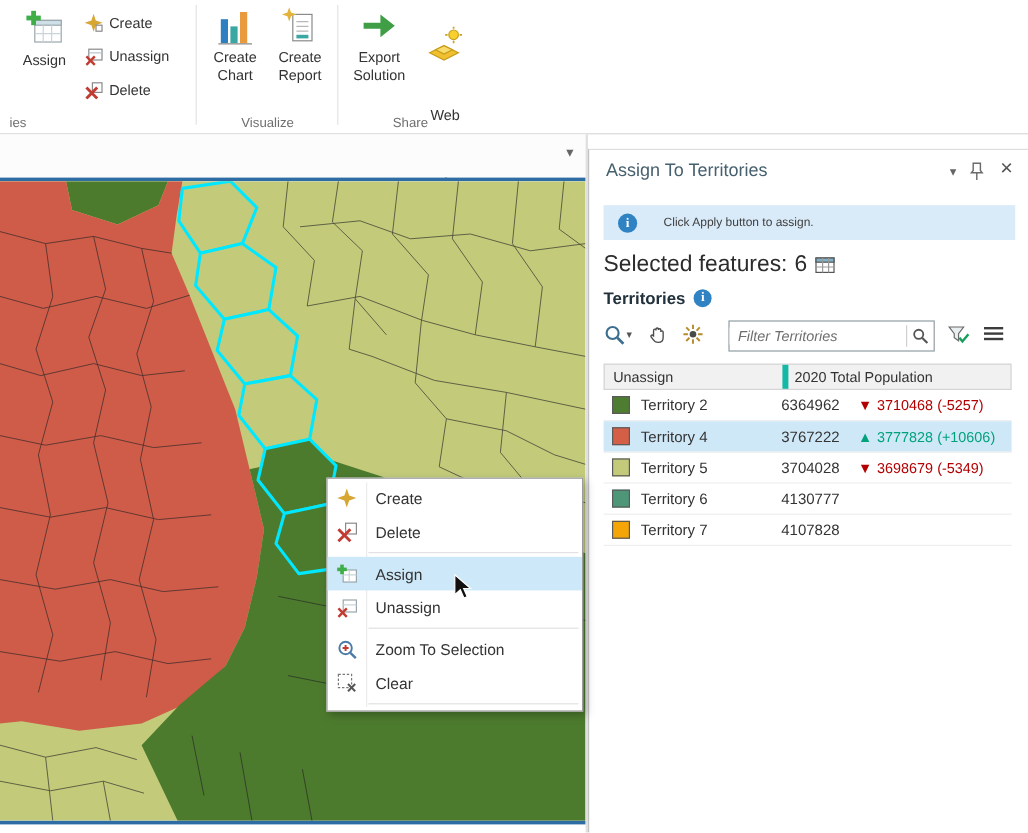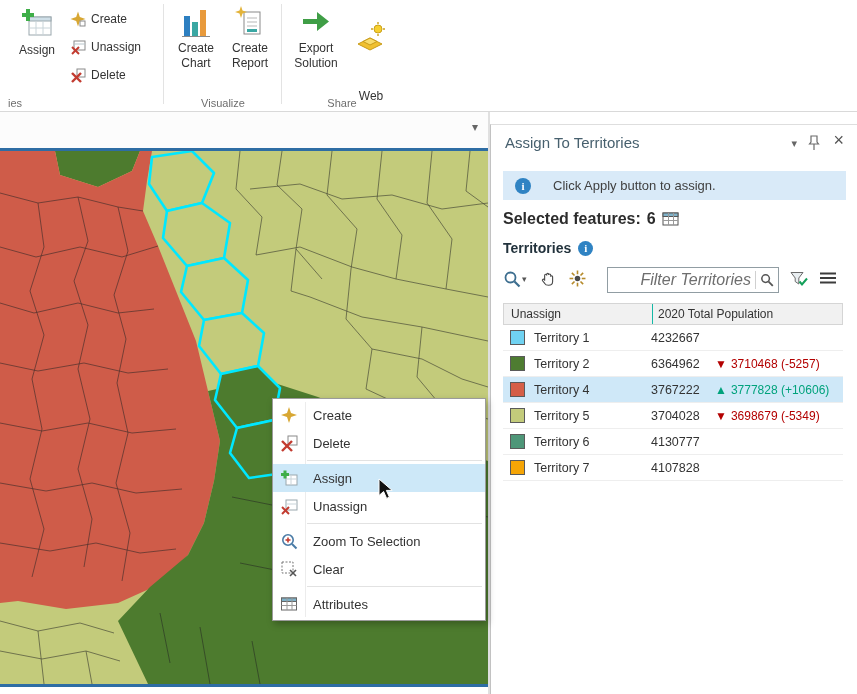--- a/index.html
+++ b/index.html
@@ -35,39 +35,39 @@
   .cursor { position:absolute; left:378px; top:478px; z-index:9; }
 
   
   .panel { position:absolute; top:124px; left:490px; width:367px; height:570px; background:#fff; border-top:1px solid #dedede; }
   .panel-title { position:absolute; left:14px; top:9px; font-size:15px; color:#47606e; }
   .panel-caret { position:absolute; right:60px; top:12px; color:#666; font-size:11px; cursor:default; }
   .panel-pin { position:absolute; right:36px; top:10px; cursor:default; }
   .panel-close { position:absolute; right:13px; top:6px; color:#555; font-size:18px; line-height:18px; cursor:default; }
 
   .info-bar { position:absolute; left:12px; top:46px; width:343px; height:29px; background:#d9eaf8; display:flex; align-items:center; }
-  .info-bar .msg { margin-left:22px; font-size:13px; color:#404040; }
+  .info-bar .msg { margin-left:22px; font-size:10px; color:#404040; }
   .info-icon { width:16px; height:16px; border-radius:50%; background:#2f83c3; color:#fff; font-size:11px; font-weight:bold;
                display:flex; align-items:center; justify-content:center; margin-left:12px; font-family:"Liberation Serif",serif; }
 
-  .sel-row { position:absolute; left:12px; top:85px; display:flex; align-items:center; gap:6px; font-size:16px; font-weight:bold; color:#2c2c2c; }
+  .sel-row { position:absolute; left:12px; top:85px; display:flex; align-items:center; gap:6px; font-size:19px; font-weight:normal; color:#2c2c2c; }
   .terr-row { position:absolute; left:12px; top:115px; display:flex; align-items:center; gap:7px; font-size:14px; font-weight:bold; color:#22323c; }
 
   .tools { position:absolute; left:12px; top:142px; width:343px; height:28px; }
   .tool-ic { position:absolute; top:3px; cursor:default; display:flex; align-items:center; }
   .filter-wrap { position:absolute; left:104px; top:0; width:172px; height:26px; border:1px solid #919da3; display:flex; align-items:center; background:#fff; }
-  .filter-wrap input { flex:1; min-width:0; border:0; outline:none; font-size:16px; padding:0 4px 0 7px; color:#ef4444; font-family:"Liberation Sans",sans-serif;text-align:right; }
+  .filter-wrap input { flex:1; min-width:0; border:0; outline:none; font-size:12px; padding:0 4px 0 7px; color:#ef4444; font-family:"Liberation Sans",sans-serif; }
   .filter-wrap input::placeholder { font-style:italic; color:#6e6e6e; }
   .filter-wrap .in-sep { width:1px; height:18px; background:#d0d0d0; }
   .filter-wrap .in-mag { width:22px; display:flex; justify-content:center; cursor:pointer; }
 
   .ttable { position:absolute; left:12px; top:178px; width:340px; }
   .thead { display:flex; height:22px; background:#f1f1f1; border:1px solid #d5d5d5; font-size:12px; color:#333; align-items:center; }
   .th1 { width:148px; padding-left:7px; }
-  .th2 { flex:1; padding-left:5px; border-left:1px solid #14b8a6; height:100%; display:flex; align-items:center; }
+  .th2 { flex:1; padding-left:5px; border-left:5px solid #14b8a6; height:100%; display:flex; align-items:center; }
   .trow { display:flex; height:26px; align-items:center; border-bottom:1px solid #eeeeee; font-size:12.5px; color:#333; cursor:default; }
   .trow.selected { background:#cfe8f8; }
   .swatch { width:15px; height:15px; border:1px solid #5a5a5a; margin-left:7px; flex:none; }
   .tname { margin-left:9px; width:117px; }
   .tval { width:64px; }
   .tdelta { display:flex; gap:4px; font-size:12px; align-items:center; }
   .tdelta.down { color:#b30000; }
   .tdelta.up { color:#00a27c; }
 </style>
 </head>
@@ -290,30 +290,20 @@
     </div>
     <div class="ctx-item">
       <svg class="mi" viewBox="0 0 18 18">
         <rect x="2" y="2" width="11" height="11" fill="none" stroke="#777" stroke-dasharray="2,1.5"></rect>
         <line x1="10" y1="10" x2="16" y2="16" stroke="#555" stroke-width="1.6"></line>
         <line x1="16" y1="10" x2="10" y2="16" stroke="#555" stroke-width="1.6"></line>
       </svg>
       <span>Clear</span>
     </div>
     <div class="ctx-sep"></div>
-    <div class="ctx-item">
-      <svg class="mi" viewBox="0 0 18 18">
-        <rect x="1.5" y="3" width="15" height="12" fill="#fff" stroke="#666"></rect>
-        <rect x="1.5" y="3" width="15" height="3.5" fill="#7fb2c9" stroke="#666"></rect>
-        <line x1="1.5" y1="10.5" x2="16.5" y2="10.5" stroke="#999"></line>
-        <line x1="7" y1="3" x2="7" y2="15" stroke="#999"></line>
-        <line x1="12" y1="3" x2="12" y2="15" stroke="#999"></line>
-      </svg>
-      <span>Attributes</span>
-    </div>
   </div>
 
   <svg class="cursor" width="16" height="22" viewBox="0 0 16 22">
     <path d="M1 1 L1 17.5 L5.6 13.5 L8.6 20.4 L11.4 19.2 L8.4 12.4 L14.2 12.4 Z" fill="#111" stroke="#fff" stroke-width="1"></path>
   </svg>
 
   <div class="panel" style="border-left:1px solid #c2c2c2;padding-left:44px;">
     <div class="panel-title">Assign To Territories</div>
     <span class="panel-caret">▾</span>
     <svg class="panel-pin" width="14" height="16" viewBox="0 0 14 16">
@@ -397,25 +387,20 @@
       </div>
     </div>
 
     <div class="ttable">
       <div class="thead">
         <div class="th1">Unassign</div>
         <div class="th2">2020 Total Population</div>
       </div>
 
       <div class="trow">
-        <div class="swatch" style="background: rgb(112, 210, 241);"></div>
-        <div class="tname">Territory 1</div>
-        <div class="tval">4232667</div>
-      </div>
-      <div class="trow">
         <div class="swatch" style="background: rgb(78, 124, 49);"></div>
         <div class="tname">Territory 2</div>
         <div class="tval">6364962</div>
         <div class="tdelta down">
           <span>▼</span>
           <span>3710468 (-5257)</span>
         </div>
       </div>
       <div class="trow selected">
         <div class="swatch" style="background: rgb(213, 94, 71);"></div>

